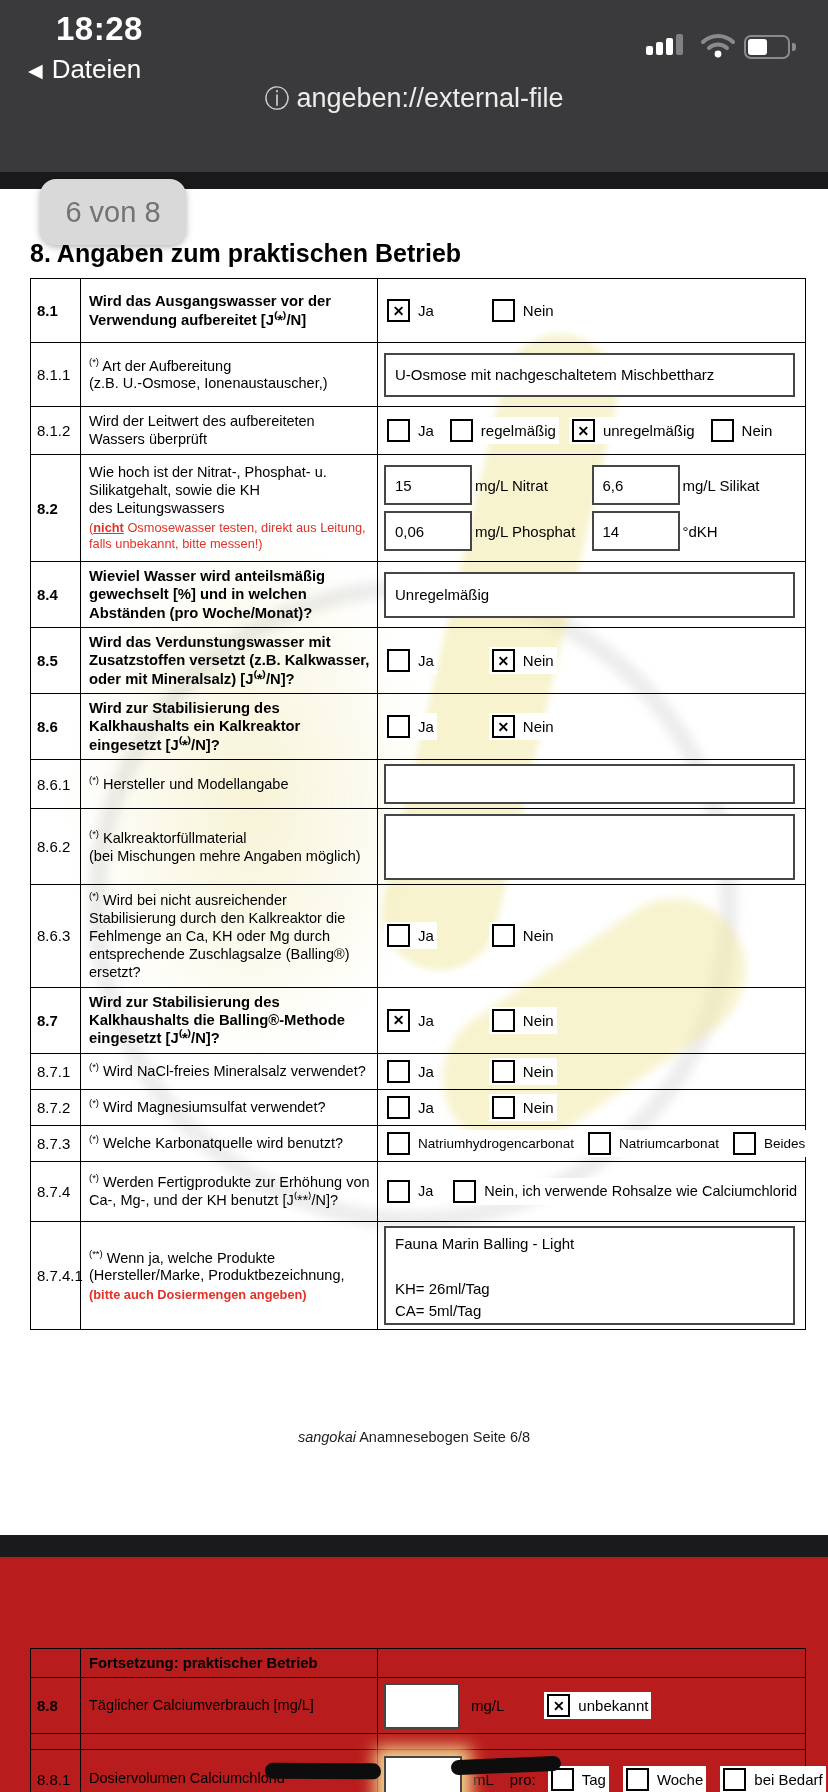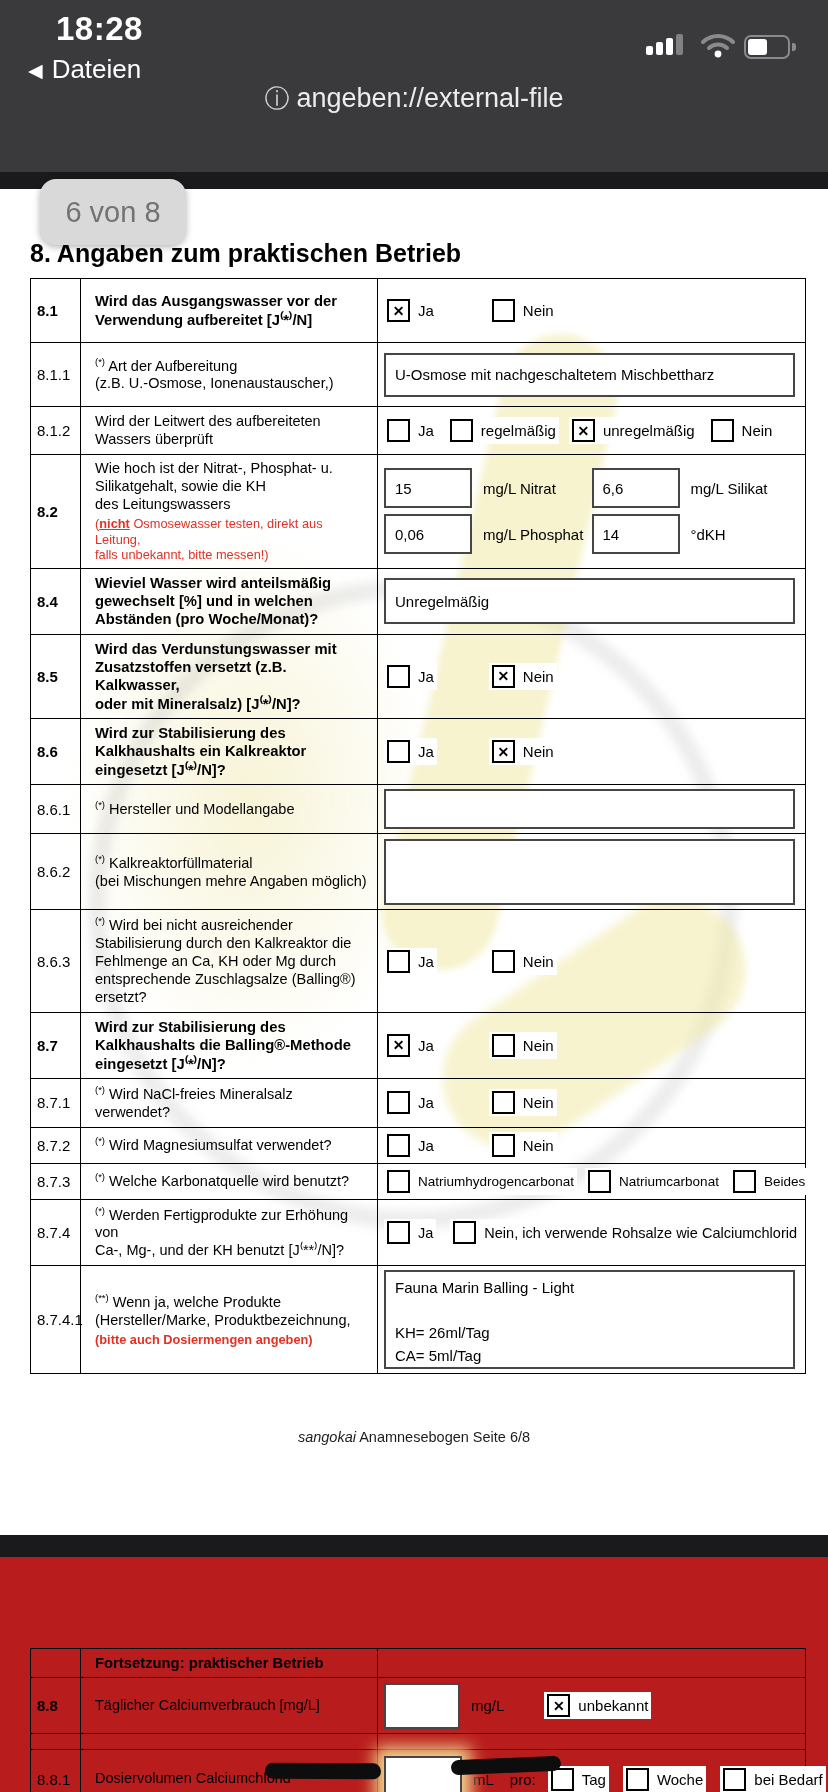--- a/index.html
+++ b/index.html
@@ -39,21 +39,21 @@
   #wmblob{left:66px;top:340px;width:370px;height:540px;background:radial-gradient(closest-side,rgba(243,237,192,.65),rgba(243,237,192,0));filter:blur(6px)}
   #wmring{left:88px;top:390px;width:650px;height:650px;border:18px solid rgba(125,125,125,.14);border-radius:50%;box-sizing:border-box;filter:blur(5px)}
   .h1{position:absolute;left:30px;top:50px;font-size:25px;font-weight:700;z-index:2}
   
   table.ftable{position:absolute;left:30px;border-collapse:collapse;table-layout:fixed;width:775px;z-index:2}
   #t6{top:89px}
   #t7{top:91px}
   td{border:1px solid #000;vertical-align:middle;padding:0;overflow:visible}
   .c-id{padding-left:6px;font-size:15px}
   tr.main .c-id{font-weight:700}
-  .c-q{padding:5px 6px 5px 14px;font-size:14.5px;line-height:1.24}
+  .c-q{padding:5px 6px 5px 8px;font-size:14.5px;line-height:1.24}
   tr.qbold .c-q{font-weight:700;font-size:14.8px}
   .q{white-space:pre-line}
   .sup{font-size:9.5px;vertical-align:super}
   .c-a{padding:4px 6px;position:relative}
   .red{color:#e23126;font-size:12.8px;line-height:1.22;white-space:pre-line;margin-top:2px}
   .red b{text-decoration:underline}
   .in{background:#fff;border:2px solid #464646;display:flex;align-items:center;padding-left:9px;
       font-size:15px;box-sizing:border-box;width:calc(100% - 4px)}
   .in.multi{align-items:flex-start;padding-top:5px;white-space:pre-line;line-height:1.5;display:block}
   .cg{display:flex;align-items:center}
@@ -63,21 +63,21 @@
   .cbl{font-size:15px;white-space:nowrap}
   .cg-janein .cbw{margin-right:52px}
   .cg-tight .cbw{margin-right:10px}
   .cg-carb .cbw{margin-right:8px}
   .cg-carb .cbl{font-size:13.5px}
   .cg-874 .cbw{margin-right:14px}
   .cg-874 .cbl{font-size:14.5px}
   .cg-dose .cbw{margin-right:14px}
   .frow{display:flex;align-items:center;margin:6px 0}
   .fbox{width:88px;height:40px;flex:none}
-  .funit{margin-left:11px;width:126px;font-size:15px}
+  .funit{margin-left:3px;width:126px;font-size:15px}
   .pfoot{position:absolute;left:0;top:1240px;width:100%;text-align:center;font-size:14.5px;color:#1c1c1c;z-index:2}
   .pfoot .brand{font-style:italic}
   
   .dosebox{width:78px;height:50px;flex:none;position:relative;top:2px;z-index:5;
            box-shadow:0 0 16px 9px rgba(248,240,158,.9)}
   .calcbox{width:76px;height:46px;flex:none}
   .u7{margin-left:11px;font-size:15px}
   .scrib{position:absolute;background:#0d0d0d;border-radius:9px;z-index:6}
   #scribA{left:265px;top:206px;width:116px;height:16px;transform:rotate(.4deg)}
   #scribB{left:451px;top:201px;width:110px;height:15px;transform:rotate(-2.4deg)}

